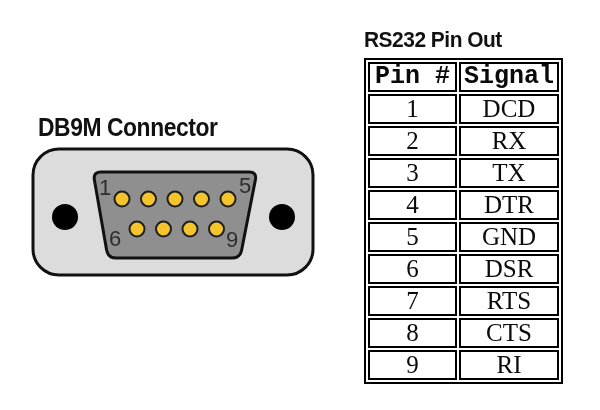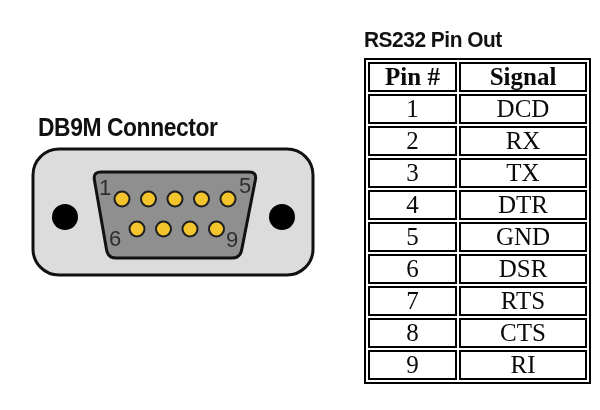--- a/index.html
+++ b/index.html
@@ -64,23 +64,24 @@
     text-align: center;
     vertical-align: middle;
     font-family: "Liberation Serif", serif;
     font-size: 25px;
     line-height: 26px;
     color: #0a0a0a;
     background: #ffffff;
   }
   table.pinout th {
     font-weight: bold;
+    font-family: Liberation Mono, monospace;
   }
   .col-pin  { width: 89px; }
-  .col-sig  { width: 128px; }
+  .col-sig  { width: 100px; }
 </style>
 </head>
 <body>
 
 <div class="canvas">
 
   <h2 class="heading connector-title">DB9M Connector</h2>
 
   <svg class="connector-svg" viewBox="0 0 300 145">
 

